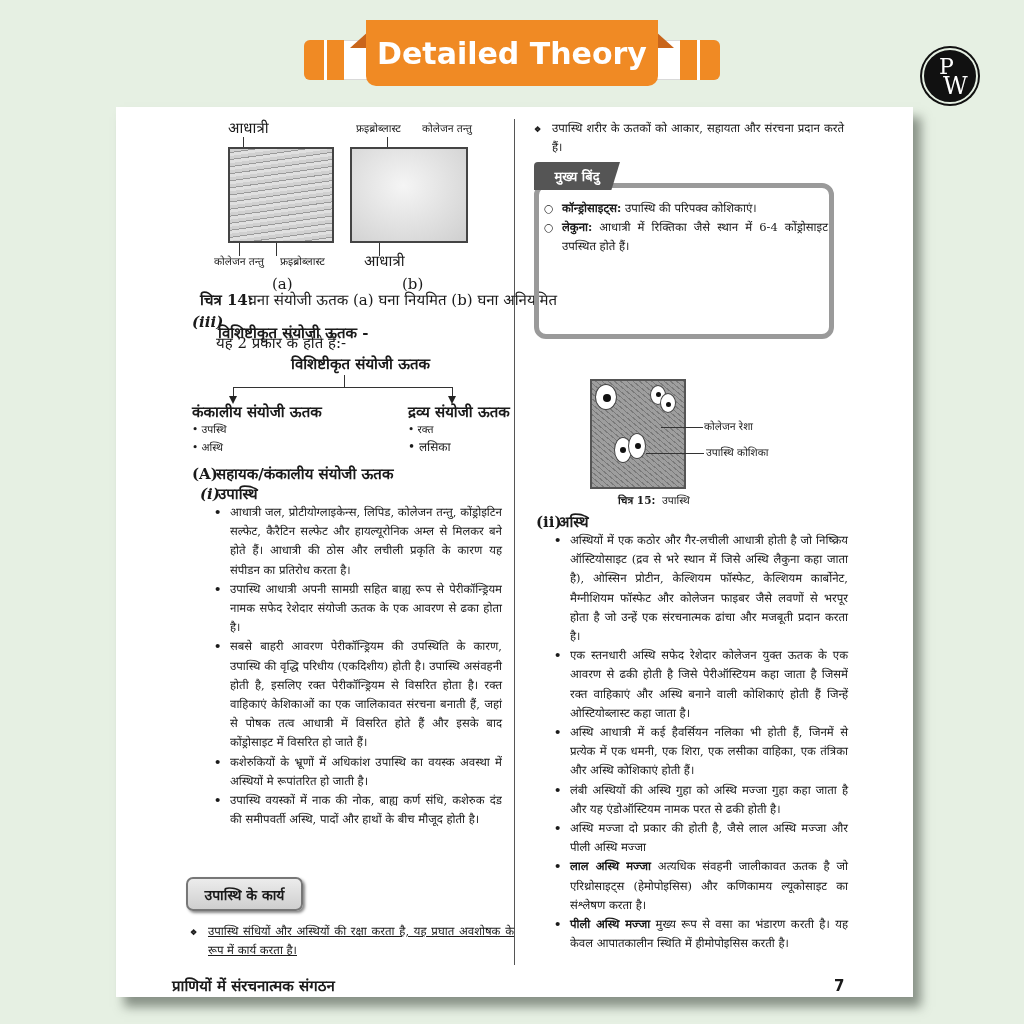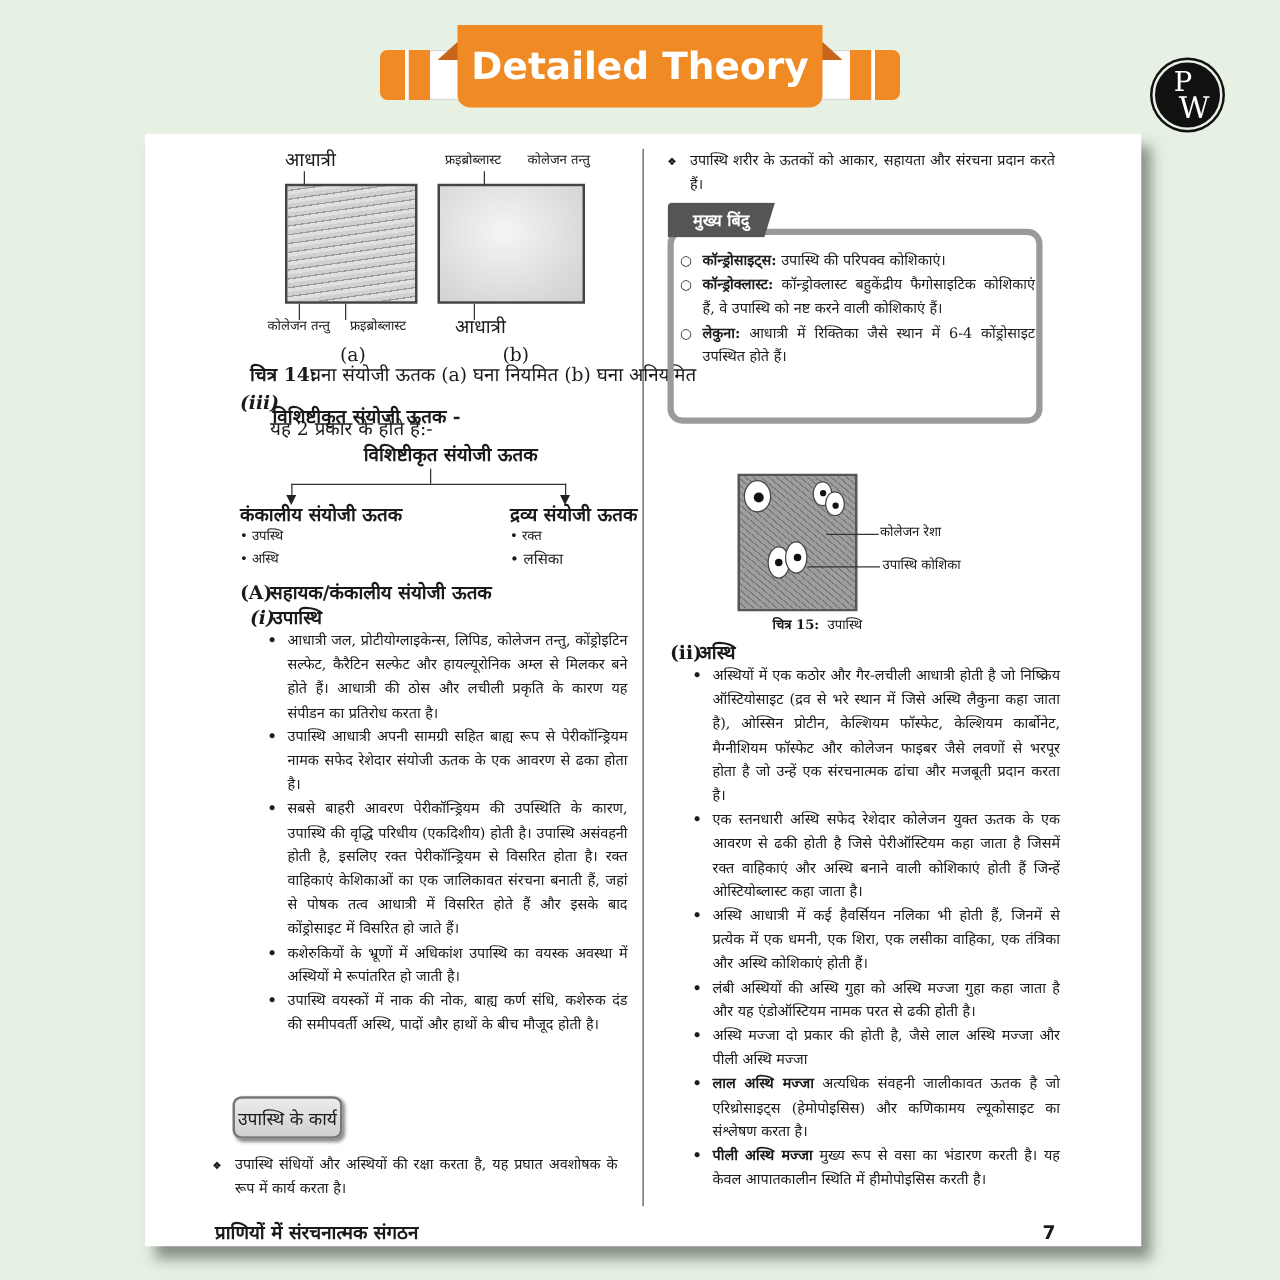--- a/index.html
+++ b/index.html
@@ -56,25 +56,25 @@
     background: radial-gradient(ellipse at 45% 40%, #f5f5f5 0%, #cfcfcf 100%);
   }
   .lead { position: absolute; background: #333; }
   .bullet-list { position: absolute; list-style: none; }
   .bullet-list li { position: relative; padding-left: 18px; font-size: 11.5px; line-height: 19.2px; text-align: justify; }
   .bullet-list li::before { content: "•"; position: absolute; left: 2px; top: 0; font-weight: bold; }
   .diamond-list li::before { content: "❖"; font-size: 8px; left: 0; top: 1px; }
   .circle-list li::before { content: "○"; font-size: 11px; left: 0; top: 0; font-weight: normal; }
 
   .heading-box {
-    position: absolute; left: 70px; top: 770px; width: 88px; height: 34px;
+    position: absolute; left: 70px; top: 770px; width: 117px; height: 34px;
     background: linear-gradient(#ececec, #cfcfcf);
     border: 2px solid #777; border-radius: 7px;
     box-shadow: 2px 2px 3px #888;
-    font-size: 14px; font-weight: normal; display: flex; align-items: center; justify-content: center;
+    font-size: 14px; font-weight: bold; display: flex; align-items: center; justify-content: center;
   }
   .keypoints {
     position: absolute; left: 418px; top: 76px; width: 300px; height: 156px;
     border: 5px solid #9a9a9a; border-radius: 12px;
   }
   .kp-tag {
     position: absolute; left: 418px; top: 55px; width: 86px; height: 28px;
     background: #555; color: #fff; font-size: 13px; font-weight: bold;
     display: flex; align-items: center; justify-content: center;
     clip-path: polygon(0 0, 100% 0, 90% 100%, 0 100%);
@@ -160,33 +160,32 @@
 
   <ul class="bullet-list" style="left:96px;top:396px;width:290px;">
     <li>आधात्री जल, प्रोटीयोग्लाइकेन्स, लिपिड, कोलेजन तन्तु, कोंड्रोइटिन सल्फेट, कैरैटिन सल्फेट और हायल्यूरोनिक अम्ल से मिलकर बने होते हैं। आधात्री की ठोस और लचीली प्रकृति के कारण यह संपीडन का प्रतिरोध करता है।</li>
     <li>उपास्थि आधात्री अपनी सामग्री सहित बाह्य रूप से पेरीकॉन्ड्रियम नामक सफेद रेशेदार संयोजी ऊतक के एक आवरण से ढका होता है।</li>
     <li>सबसे बाहरी आवरण पेरीकॉन्ड्रियम की उपस्थिति के कारण, उपास्थि की वृद्धि परिधीय (एकदिशीय) होती है। उपास्थि असंवहनी होती है, इसलिए रक्त पेरीकॉन्ड्रियम से विसरित होता है। रक्त वाहिकाएं केशिकाओं का एक जालिकावत संरचना बनाती हैं, जहां से पोषक तत्व आधात्री में विसरित होते हैं और इसके बाद कोंड्रोसाइट में विसरित हो जाते हैं।</li>
     <li>कशेरुकियों के भ्रूणों में अधिकांश उपास्थि का वयस्क अवस्था में अस्थियों मे रूपांतरित हो जाती है।</li>
     <li>उपास्थि वयस्कों में नाक की नोक, बाह्य कर्ण संधि, कशेरुक दंड की समीपवर्ती अस्थि, पादों और हाथों के बीच मौजूद होती है।</li>
   </ul>
 
   <div class="heading-box">उपास्थि के कार्य</div>
-  <ul class="bullet-list diamond-list" style="left:54px;top:815px;width:324px;">
+  <ul class="bullet-list diamond-list" style="left:74px;top:815px;width:324px;text-decoration:underline;">
     <li>उपास्थि संधियों और अस्थियों की रक्षा करता है, यह प्रघात अवशोषक के रूप में कार्य करता है।</li>
   </ul>
 
   <ul class="bullet-list diamond-list" style="left:418px;top:12px;width:310px;">
     <li>उपास्थि शरीर के ऊतकों को आकार, सहायता और संरचना प्रदान करते हैं।</li>
   </ul>
 
   <div class="keypoints"></div>
   <div class="kp-tag">मुख्य बिंदु</div>
   <ul class="bullet-list circle-list" style="left:428px;top:92px;width:284px;">
     <li><b>कॉन्ड्रोसाइट्स:</b><span> उपास्थि की परिपक्व कोशिकाएं।</span></li>
-    <li><b>कॉन्ड्रोक्लास्ट:</b><span> कॉन्ड्रोक्लास्ट बहुकेंद्रीय फैगोसाइटिक कोशिकाएं हैं, वे उपास्थि को नष्ट करने वाली कोशिकाएं हैं।</span></li>
     <li><b>लेकुना:</b><span> आधात्री में रिक्तिका जैसे स्थान में 6-4 कोंड्रोसाइट उपस्थित होते हैं।</span></li>
   </ul>
 
   <div class="fig15">
     <div class="cell" style="left:3px;top:3px;width:22px;height:26px;">
         <div class="nuc" style="left:7px;top:9px;width:8px;height:8px;"></div>
       </div>
     <div class="cell" style="left:58px;top:4px;width:16px;height:20px;">
         <div class="nuc" style="left:5px;top:6px;width:5px;height:5px;"></div>
       </div>

